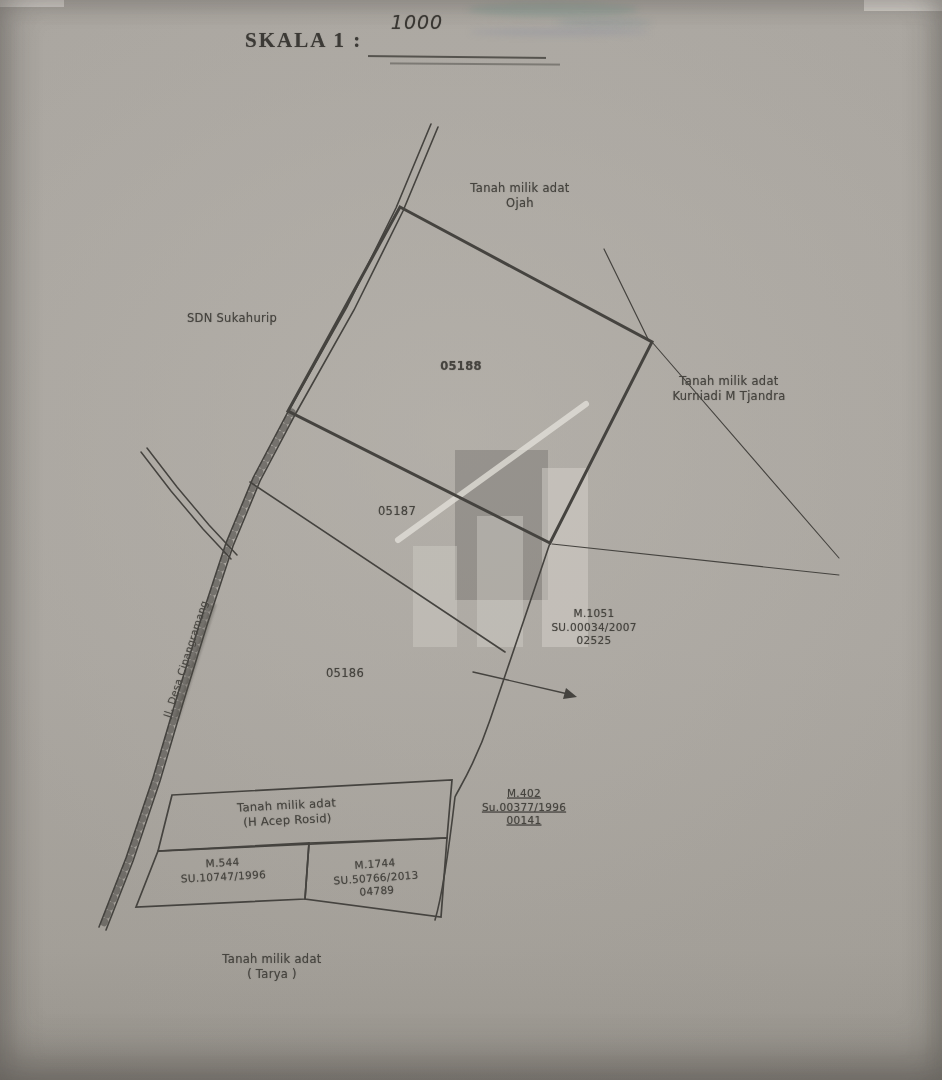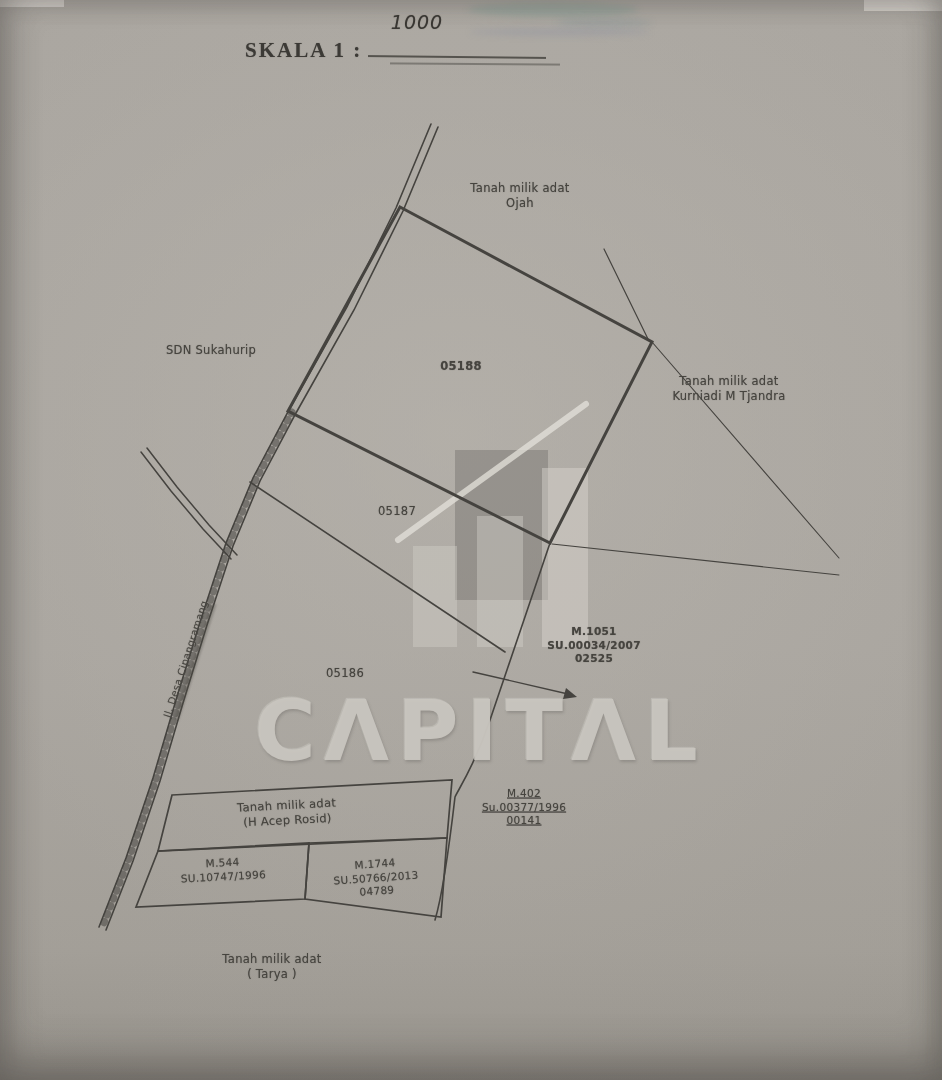--- a/index.html
+++ b/index.html
@@ -60,21 +60,21 @@
 <body>
 
 <div id="page">
 
   <div class="corner" style="left:0;top:0;width:64px;height:7px;"></div>
   <div class="corner" style="left:864px;top:0;width:78px;height:11px;"></div>
   <div class="smudge" style="left:468px;top:2px;width:170px;height:15px;background:rgba(108,148,138,.30);"></div>
   <div class="smudge" style="left:556px;top:18px;width:96px;height:9px;background:rgba(112,140,150,.22);"></div>
   <div class="smudge" style="left:470px;top:28px;width:180px;height:8px;background:rgba(128,136,158,.25);"></div>
 
-  <div class="heading" style="left:245px;top:38px;">SKALA 1 :</div>
+  <div class="heading" style="left:245px;top:28px;">SKALA 1 :</div>
   <div class="scaleValue" style="left:417px;top:22px;font-style:italic;">1000</div>
   <div class="scaleLine" style="left:368px;top:56px;width:178px;transform:rotate(.6deg);"></div>
   <div class="scaleLine" style="left:390px;top:63px;width:170px;opacity:.55;transform:rotate(.4deg);"></div>
 
   <svg width="942" height="1080" viewBox="0 0 942 1080">
     <rect x="455" y="450" width="93" height="150" fill="rgba(98,95,92,.34)"></rect>
     <rect x="413" y="546" width="44" height="101" fill="rgba(212,209,203,.40)"></rect>
     <rect x="477" y="516" width="46" height="131" fill="rgba(212,209,203,.42)"></rect>
     <rect x="542" y="468" width="46" height="179" fill="rgba(217,214,208,.46)"></rect>
   </svg>
@@ -104,39 +104,38 @@
 
       <path d="M 473,672 L 568,694" stroke-width="1.4"></path>
 
       <path d="M 172,795 L 452,780 L 447,838 L 158,851 Z" stroke-width="1.7"></path>
       <path d="M 158,851 L 309,843 L 305,899 L 136,907 Z" stroke-width="1.7"></path>
       <path d="M 309,843 L 447,838 L 441,917 L 305,899 Z" stroke-width="1.7"></path>
     </g>
     <polygon points="577,697 563,699 566,688" fill="#45433f"></polygon>
   </svg>
 
-  <div class="wmBig">CΛPITΛL</div>
 
   <div class="lbl" style="left:520px;top:196px;">
     <span>Tanah milik adat</span><br>
     <span>Ojah</span>
   </div>
 
-  <div class="lbl" style="left:211px;top:318px;margin-top:32px;">SDN Sukahurip</div>
+  <div class="lbl" style="left:232px;top:318px;">SDN Sukahurip</div>
 
   <div class="lbl" style="left:461px;top:366px;font-weight:bold;">05188</div>
 
   <div class="lbl" style="left:729px;top:389px;">
     <span>Tanah milik adat</span><br>
     <span>Kurniadi M Tjandra</span>
   </div>
 
   <div class="lbl" style="left:397px;top:511px;">05187</div>
 
-  <div class="lbl small" style="left:594px;top:645px;font-weight:bold;">
+  <div class="lbl small" style="left:594px;top:627px;">
     <span>M.1051</span><br>
     <span>SU.00034/2007</span><br>
     <span>02525</span>
   </div>
 
   <div class="lbl" style="left:345px;top:673px;text-align:right;">05186</div>
 
   <div class="roadName" style="left:189px;top:660px;">
     <span>Jl. Desa Cipangramang</span>
     <span class="smear"></span>

